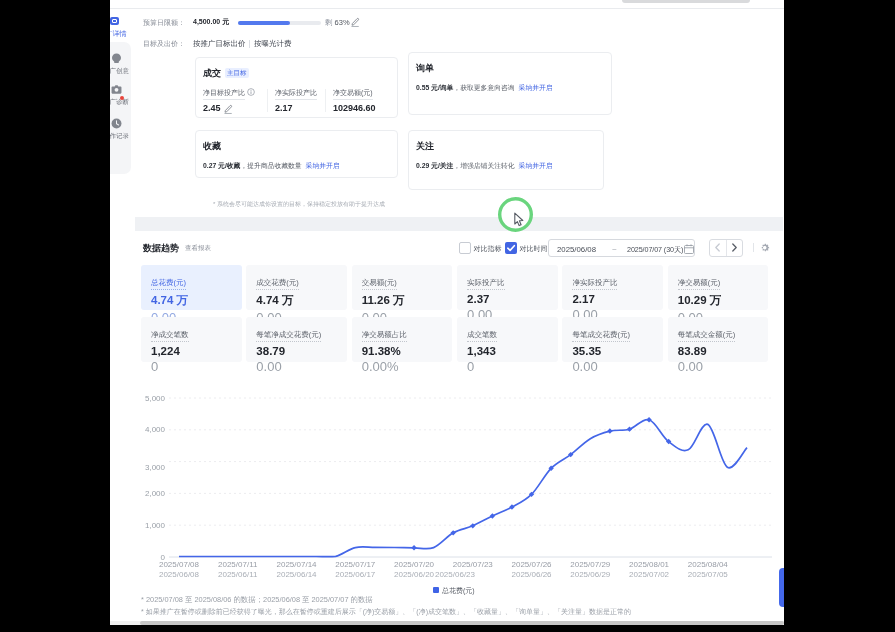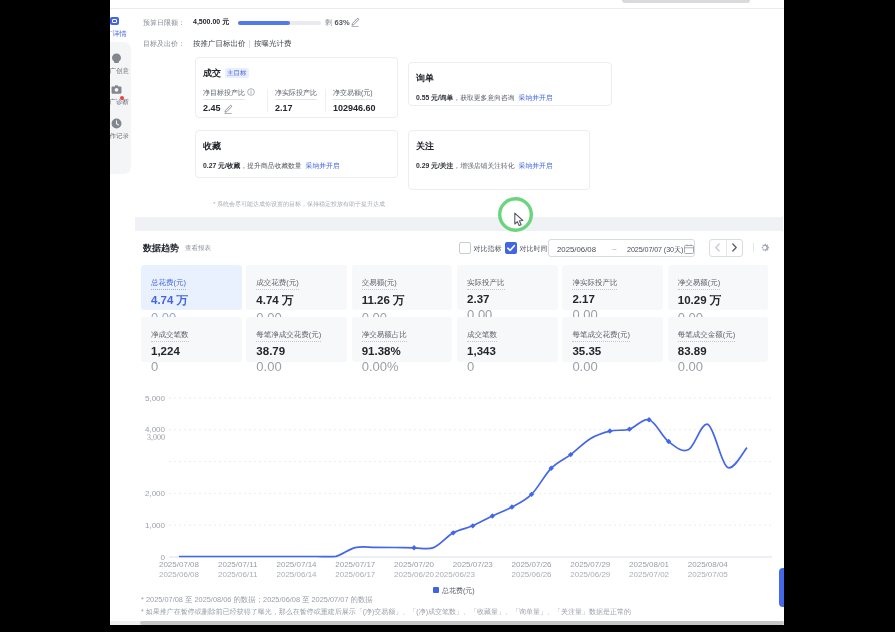--- a/index.html
+++ b/index.html
@@ -21,21 +21,21 @@
   .side-item svg { display:block; margin:0 auto; }
   .side-item .lb { font-size:6.5px; color:#71757d; white-space:nowrap; display:block; margin-top:2.5px; }
   #side-dot { left:119.5px; top:96px; width:4px; height:4px; background:#e8443c; border-radius:50%; }
 
   
   .flabel { position:absolute; font-size:7px; color:#878c96; }
   .fval  { position:absolute; font-size:7px; color:#23262d; font-weight:bold; }
   #budget-track { left:237.5px; top:21px; width:83px; height:3.5px; background:#e9ebef; border-radius:2px; }
   #budget-fill { height:3.5px; width:63%; background:#5379ee; border-radius:2px; }
   #remain-wrap { left:325px; top:17.5px; font-size:7.5px; color:#8c919c; position:absolute;}
-  #remain-wrap b { color:#51565f; font-weight:bold; }
+  #remain-wrap b { color:#51565f; font-weight:normal; }
   .opt { position:absolute; top:38.5px; font-size:7.5px; color:#3c414b; }
   #opt-div { left:249px; top:39.5px; width:1px; height:8px; background:#dcdfe4; }
 
   
   .gcard { position:absolute; background:#fff; border:1px solid #ebedf0; border-radius:4px; }
   .gtitle { position:absolute; left:7px; top:8.5px; font-size:9px; font-weight:bold; color:#23262d; }
   .gbadge { position:absolute; left:28.5px; top:9.5px; font-size:6.5px; color:#4265e3; background:#e9efff; border-radius:2px; padding:1px 2.5px; line-height:8px;}
   .mlabel { position:absolute; font-size:7px; color:#5a5f68; border-bottom:1px solid #e3e6ea; padding-bottom:1px; white-space:nowrap;}
   .mval { position:absolute; font-size:9px; font-weight:bold; color:#23262d; }
   .gdiv { position:absolute; width:1px; background:#eef0f2; }
@@ -163,31 +163,31 @@
         <line x1="1.6" y1="10.4" x2="9.6" y2="10.4" stroke="#9aa0a8" stroke-width="0.9"></line>
       </svg>
     <div class="gdiv" style="left:71px; top:31px; height:23px;"></div>
     <div class="mlabel" style="left:79px; top:29.5px;"><span>净实际投产比</span></div>
     <div class="mval" style="left:79px; top:44.5px;">2.17</div>
     <div class="gdiv" style="left:129px; top:31px; height:23px;"></div>
     <div class="mlabel" style="left:137px; top:29.5px;"><span>净交易额(元)</span></div>
     <div class="mval" style="left:137px; top:44.5px;">102946.60</div>
   </div>
 
-  <div class="gcard" style="left:408px; top:62px; width:204px; height:44px;">
+  <div class="gcard" style="left:408px; top:52px; width:204px; height:63px;">
     <div class="gtitle">询单</div>
     <div class="gline"><b>0.55 元/询单</b><span>，获取更多意向咨询</span><a href="#">采纳并开启</a></div>
   </div>
 
   <div class="gcard" style="left:195px; top:130px; width:203px; height:48px;">
     <div class="gtitle">收藏</div>
     <div class="gline"><b>0.27 元/收藏</b><span>，提升商品收藏数量</span><a href="#">采纳并开启</a></div>
   </div>
 
-  <div class="gcard" style="left:408px; top:130px; width:182px; height:60px;">
+  <div class="gcard" style="left:408px; top:130px; width:196px; height:60px;">
     <div class="gtitle">关注</div>
     <div class="gline"><b>0.29 元/关注</b><span>，增强店铺关注转化</span><a href="#">采纳并开启</a></div>
   </div>
   <div class="abs" id="sum-note">* 系统会尽可能达成你设置的目标，保持稳定投放有助于提升达成</div>
 
   <div class="abs" id="band"></div>
 
   <div class="abs" id="trend-title">数据趋势</div>
   <div class="abs" id="trend-report">查看报表</div>
   <div class="cb" id="cb1"></div>
@@ -238,21 +238,21 @@
       <div class="tile" style="left: 351.7px; top: 317px;"><span class="tl">净交易额占比</span><div class="tv">91.38%</div><div class="ts">0.00%</div></div>
       <div class="tile" style="left: 457.05px; top: 317px;"><span class="tl">成交笔数</span><div class="tv">1,343</div><div class="ts">0</div></div>
       <div class="tile" style="left: 562.4px; top: 317px;"><span class="tl">每笔成交花费(元)</span><div class="tv">35.35</div><div class="ts">0.00</div></div>
       <div class="tile" style="left: 667.75px; top: 317px;"><span class="tl">每笔成交金额(元)</span><div class="tv">83.89</div><div class="ts">0.00</div></div>
     </div>
 
   <div id="chart">
       <div class="ylab" style="left: 135px; top: 552.5px;">0</div>
       <div class="ylab" style="left: 135px; top: 520.7px;">1,000</div>
       <div class="ylab" style="left: 135px; top: 488.9px;">2,000</div>
-      <div class="ylab" style="left: 135px; top: 433px; font-family: Liberation Serif, serif;">3,000</div>
+      <div class="ylab" style="left: 135px; top: 463px;">3,000</div>
       <div class="ylab" style="left: 135px; top: 425.3px;">4,000</div>
       <div class="ylab" style="left: 135px; top: 393.5px;">5,000</div>
       <div class="xlab" style="left: 149px; top: 559.5px; color: rgb(152, 157, 166);">2025/07/08</div>
       <div class="xlab" style="left: 149px; top: 569.5px; color: rgb(169, 174, 182);">2025/06/08</div>
       <div class="xlab" style="left: 207.758px; top: 559.5px; color: rgb(152, 157, 166);">2025/07/11</div>
       <div class="xlab" style="left: 207.758px; top: 569.5px; color: rgb(169, 174, 182);">2025/06/11</div>
       <div class="xlab" style="left: 266.516px; top: 559.5px; color: rgb(152, 157, 166);">2025/07/14</div>
       <div class="xlab" style="left: 266.516px; top: 569.5px; color: rgb(169, 174, 182);">2025/06/14</div>
       <div class="xlab" style="left: 325.274px; top: 559.5px; color: rgb(152, 157, 166);">2025/07/17</div>
       <div class="xlab" style="left: 325.274px; top: 569.5px; color: rgb(169, 174, 182);">2025/06/17</div>

